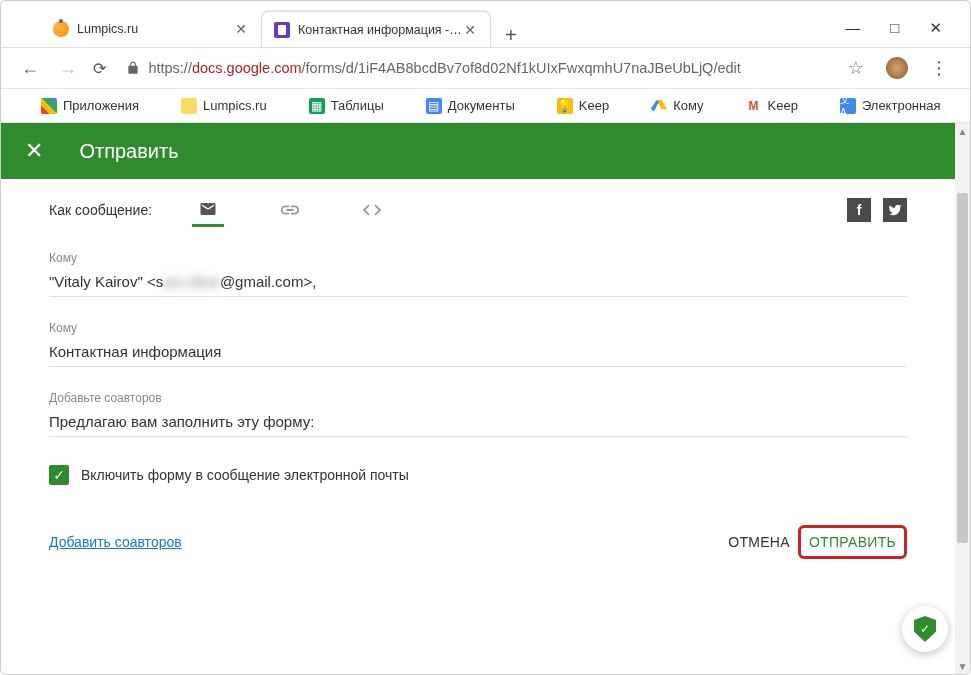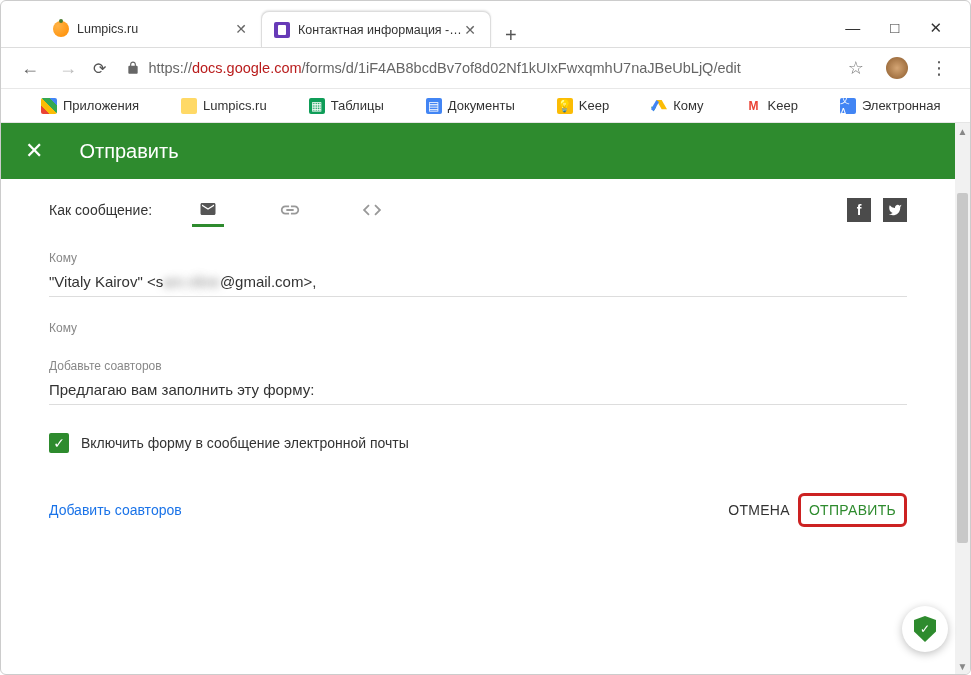--- a/index.html
+++ b/index.html
@@ -57,21 +57,21 @@
 
 .section-title { font-size: 17px; color: #333; margin-top: 26px; }
 .field-label { font-size: 12px; color: #888; margin-top: 24px; }
 .field-input { font-size: 15px; color: #333; padding: 8px 0 6px 0; border: none; border-bottom: 1px solid #ddd; width: 100%; background: transparent; }
 .blur { color: transparent; text-shadow: 0 0 8px rgba(0,0,0,0.5); }
 
 .checkbox-row { display: flex; align-items: center; margin-top: 28px; gap: 12px; }
 .checkbox { width: 20px; height: 20px; background: #2e8b2e; border-radius: 2px; display: flex; align-items: center; justify-content: center; color: #fff; font-size: 14px; }
 
 .footer { display: flex; align-items: center; margin-top: 40px; }
-.add-collab { color: #1a73e8; font-size: 14px; }
+.add-collab { color: #1a73e8; font-size: 14px; text-decoration: underline; }
 .footer-right { margin-left: auto; display: flex; align-items: center; gap: 0; }
 .cancel-btn { font-size: 14px; font-weight: 500; color: #333; padding: 8px 8px; letter-spacing: 0.3px; }
 .submit-btn { font-size: 14px; font-weight: 500; color: #2e8b2e; padding: 6px 8px; border: 3px solid #c22; border-radius: 6px; letter-spacing: 0.3px; }
 
 .scrollbar { position: absolute; right: 0; top: 122px; width: 15px; bottom: 0; background: #f1f1f1; }
 .scroll-arrow { height: 16px; display: flex; align-items: center; justify-content: center; font-size: 10px; color: #888; }
 .scroll-thumb { position: absolute; top: 70px; right: 2px; width: 11px; height: 350px; background: #c8c8c8; border-radius: 2px; }
 
 .fab { position: absolute; right: 22px; bottom: 22px; width: 46px; height: 46px; border-radius: 50%; background: #fff; box-shadow: 0 2px 8px rgba(0,0,0,0.25); display: flex; align-items: center; justify-content: center; }
 .fab-shield { width: 22px; height: 26px; background: #2e8b2e; clip-path: polygon(50% 0, 100% 15%, 100% 60%, 50% 100%, 0 60%, 0 15%); display: flex; align-items: center; justify-content: center; color: #fff; font-size: 12px; }
@@ -193,20 +193,21 @@
       </div>
     </div>
 
 
     <div class="field-label">Кому</div>
     <div class="field-input">
       <span>"Vitaly Kairov" &lt;s</span><span class="blur">am.nline</span><span>@gmail.com&gt;,</span>
     </div>
 
     <div class="field-label">Кому</div>
+    <input class="field-input" value="Контактная информация" style="">
 
     <div class="field-label">Добавьте соавторов</div>
     <input class="field-input" value="Предлагаю вам заполнить эту форму:" style="">
 
     <div class="checkbox-row">
       <span class="checkbox">✓</span>
       <span style="font-size:14px;color:#333;">Включить форму в сообщение электронной почты</span>
     </div>
 
     <div class="footer">

